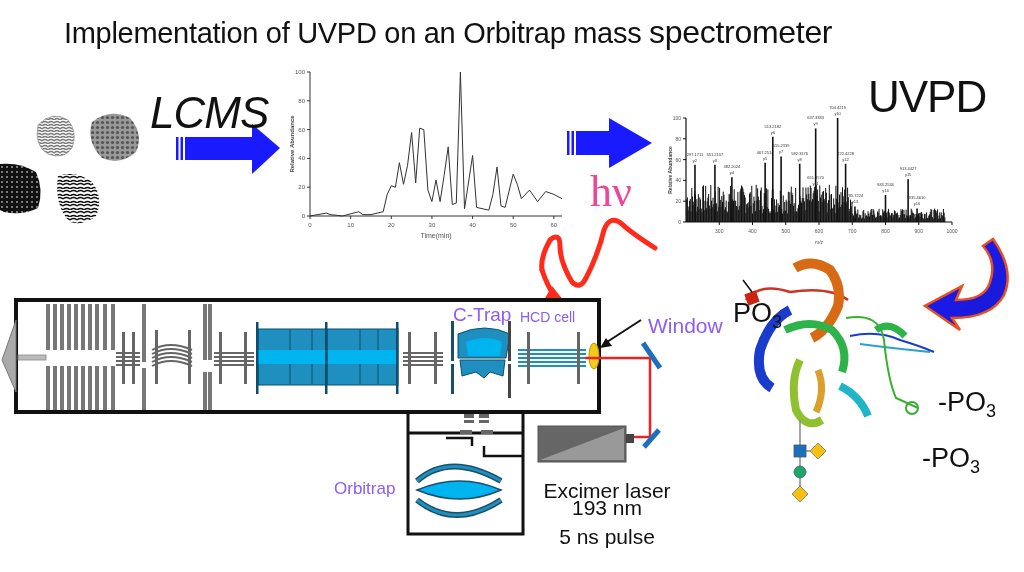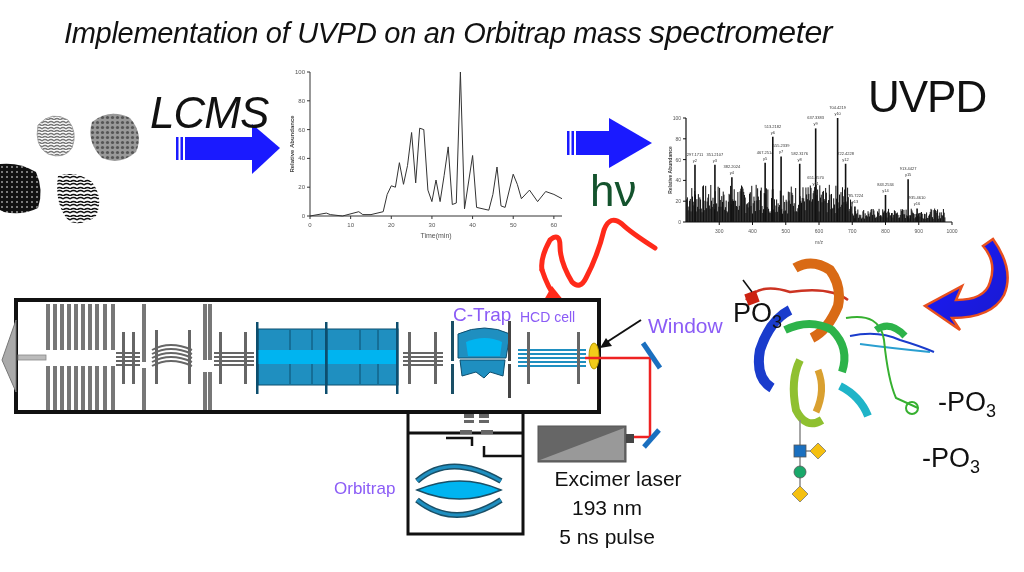--- a/index.html
+++ b/index.html
@@ -1,30 +1,30 @@
 <!DOCTYPE html>
 <html><head>
 <meta charset="utf-8">
 <style>
   html,body{margin:0;padding:0;background:#fff;}
   body{width:1024px;height:572px;position:relative;overflow:hidden;font-family:"Liberation Sans",sans-serif;}
   .abs{position:absolute;}
-  #title{left:64px;top:14px;font-size:29px;font-style:italic;color:#111;white-space:nowrap;letter-spacing:-0.3px;}
+  #title{left:64px;top:14px;font-size:29px;color:#111;white-space:nowrap;letter-spacing:-0.3px;}
   #title .big{font-size:32px;}
   .biglabel{font-size:44px;color:#111;letter-spacing:-1px;}
   #lcms{left:150px;top:88px;font-style:italic;}
   #uvpd{left:868px;top:72px;}
-  #hv{left:590px;top:166px;font-family:Liberation Sans, sans-serif;font-size:44px;color:#14532d;}
+  #hv{left:590px;top:166px;font-family:Liberation Serif, serif;font-size:44px;color:#ec4899;}
   .lbl{font-weight:normal;font-size:17px;color:#8b5cf6;white-space:nowrap;}
   #ctrap{left:453px;top:304px;font-size:19px;}
   #hcd{left:520px;top:309px;font-size:14px;}
   #window{left:648px;top:314px;font-size:21px;}
   #orbitrap{left:334px;top:479px;font-size:17px;}
   .laser-txt{font-size:21px;color:#111;text-align:center;width:170px;left:522px;}
-  #laser1{top:467px;padding-left:11px;}
+  #laser1{top:479px;}
   #laser2{top:496px;}
   #laser3{top:525px;}
   .po3{font-size:27px;color:#111;margin-top:48px;}
   .po3 sub{font-size:18px;vertical-align:-6px;}
   #po3a{left:733px;top:250px;}
   #po3b{left:938px;top:339px;}
   #po3c{left:922px;top:395px;}
   svg{position:absolute;left:0;top:0;}
 </style>
 </head>

